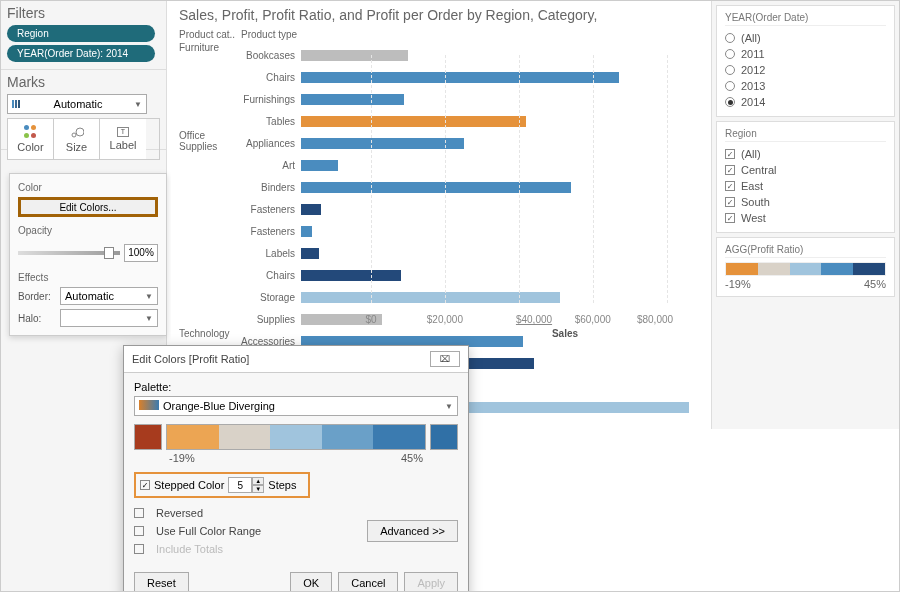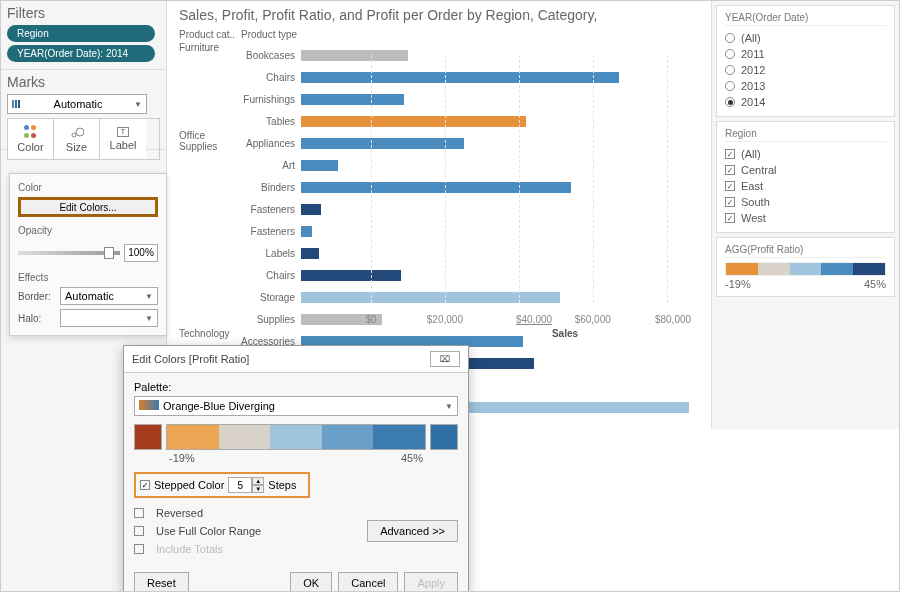--- a/index.html
+++ b/index.html
@@ -274,21 +274,21 @@
     <div class="axis-title">Sales</div>
   <div class="grid-line" style="left: 0px;"></div>
       <div class="axis-label" style="left: 0px;">$0</div>
       <div class="grid-line" style="left: 73.9048px;"></div>
       <div class="axis-label" style="left: 73.9048px;">$20,000</div>
       <div class="grid-line" style="left: 147.81px;"></div>
       <div class="axis-label" style="left: 163px; text-decoration: underline;">$40,000</div>
       <div class="grid-line" style="left: 221.714px;"></div>
       <div class="axis-label" style="left: 221.714px;">$60,000</div>
       <div class="grid-line" style="left: 295.619px;"></div>
-      <div class="axis-label" style="left: 302px;">$80,000</div>
+      <div class="axis-label" style="left: 284px;">$80,000</div>
       <div class="grid-line" style="left: 369.524px;"></div>
       <div class="axis-label" style="left: 369.524px;">$100,000</div>
     </div>
 </div>
 
 <div class="right-panel">
   <div class="right-card">
     <div class="right-card-title">YEAR(Order Date)</div>
     <div id="year-options">
         <div class="radio-row">

